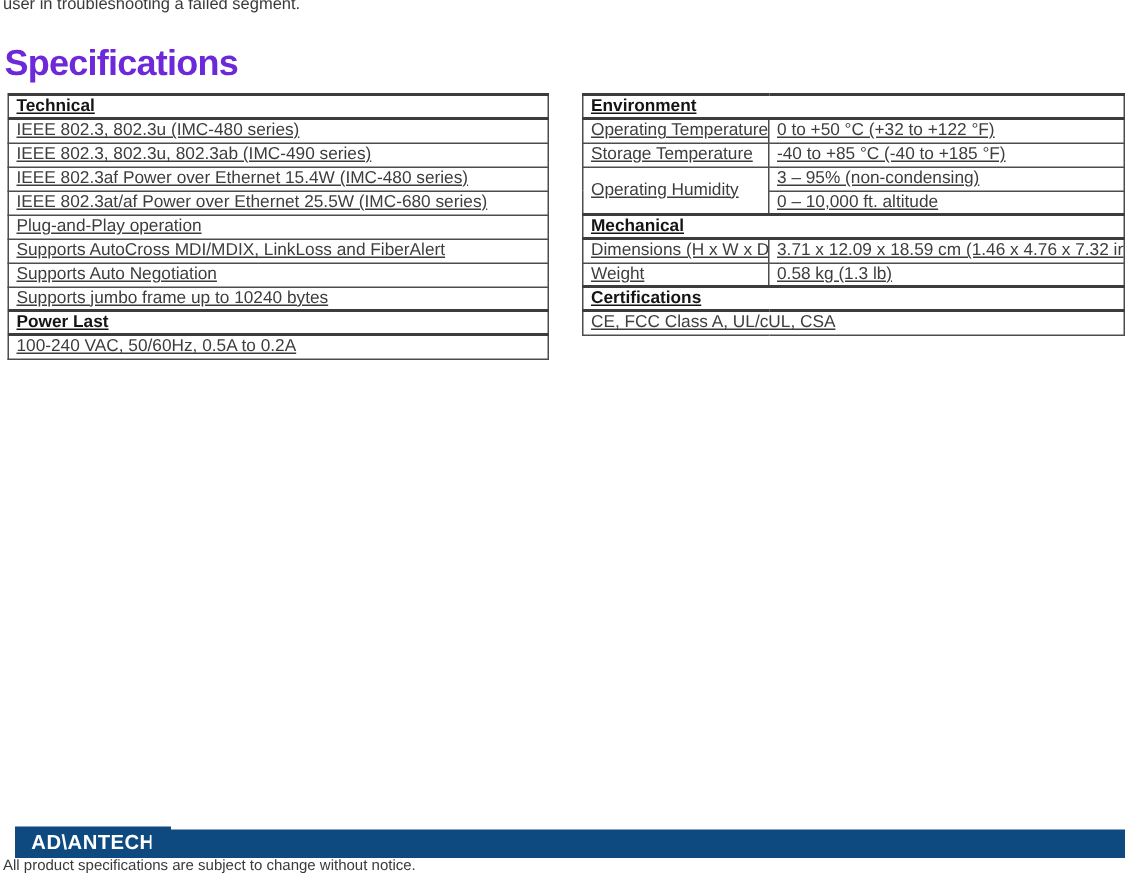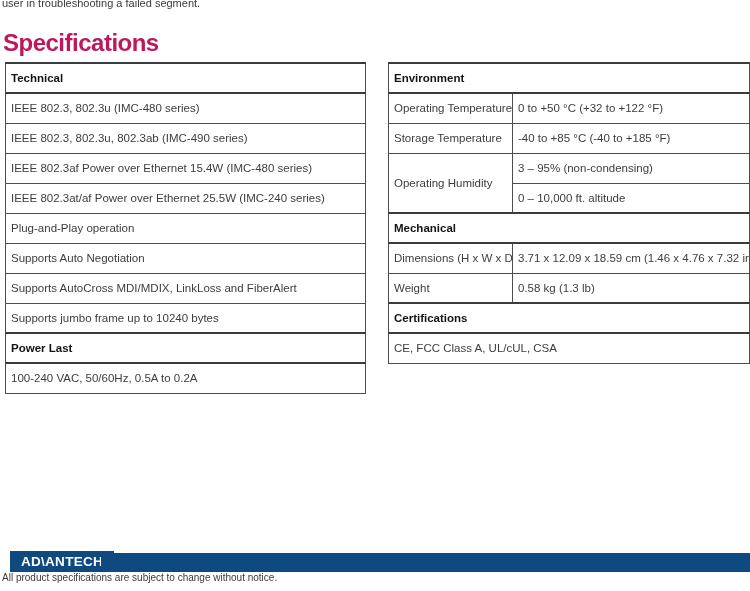--- a/index.html
+++ b/index.html
@@ -4,30 +4,30 @@
 <style>
   * { margin:0; padding:0; box-sizing:border-box; }
   html,body { width:750px; height:591px; background:#ffffff; overflow:hidden; }
   body { position:relative; font-family:"Liberation Sans", sans-serif; color:#3d3d3d; }
 
   .intro { position:absolute; left:2px; top:-3px; font-size:11px; color:#3a3a3a; }
 
   .page-title {
     position:absolute; left:3px; top:29px;
     font-size:24px; font-weight:bold; letter-spacing:-0.5px;
-    color:#be185d;
+    color:#6d28d9;
   }
 
   table.spec {
     position:absolute; border-collapse:collapse; table-layout:fixed;
     font-size:11.5px; color:#3d3d3d; background:#fff;
   }
   table.spec td {
-    border:1px solid #4d4d4d; height:30px; padding:0 4px 0 5px;
-    vertical-align:middle; white-space:nowrap; overflow:hidden;
+    border:1px solid #4d4d4d; height:16px; padding:0 4px 0 5px;
+    vertical-align:middle; white-space:nowrap; overflow:hidden;text-decoration:underline;
   }
   table.spec td.hdr {
     font-weight:bold; color:#141414;
     border-top:2px solid #3c3c3c; border-bottom:2px solid #3c3c3c;
   }
   #left-table  { left:5px;   top:62px; width:360px; }
   #right-table { left:388px; top:62px; width:361px; }
 
   .logo-box {
     position:absolute; left:10px; top:551px; width:104px; height:21px;
@@ -56,30 +56,30 @@
   <tr>
         <td>IEEE 802.3, 802.3u (IMC-480 series)</td>
       </tr>
   <tr>
         <td>IEEE 802.3, 802.3u, 802.3ab (IMC-490 series)</td>
       </tr>
   <tr>
         <td>IEEE 802.3af Power over Ethernet 15.4W (IMC-480 series)</td>
       </tr>
   <tr>
-        <td>IEEE 802.3at/af Power over Ethernet 25.5W (IMC-240 series)</td>
+        <td>IEEE 802.3at/af Power over Ethernet 25.5W (IMC-680 series)</td>
       </tr>
   <tr>
         <td>Plug-and-Play operation</td>
       </tr>
   <tr>
-        <td>Supports Auto Negotiation</td>
+        <td>Supports AutoCross MDI/MDIX, LinkLoss and FiberAlert</td>
       </tr>
   <tr>
-        <td>Supports AutoCross MDI/MDIX, LinkLoss and FiberAlert</td>
+        <td>Supports Auto Negotiation</td>
       </tr>
   <tr>
         <td>Supports jumbo frame up to 10240 bytes</td>
       </tr>
   <tr>
         <td class="hdr">Power Last</td>
       </tr>
   <tr>
         <td>100-240 VAC, 50/60Hz, 0.5A to 0.2A</td>
       </tr>

